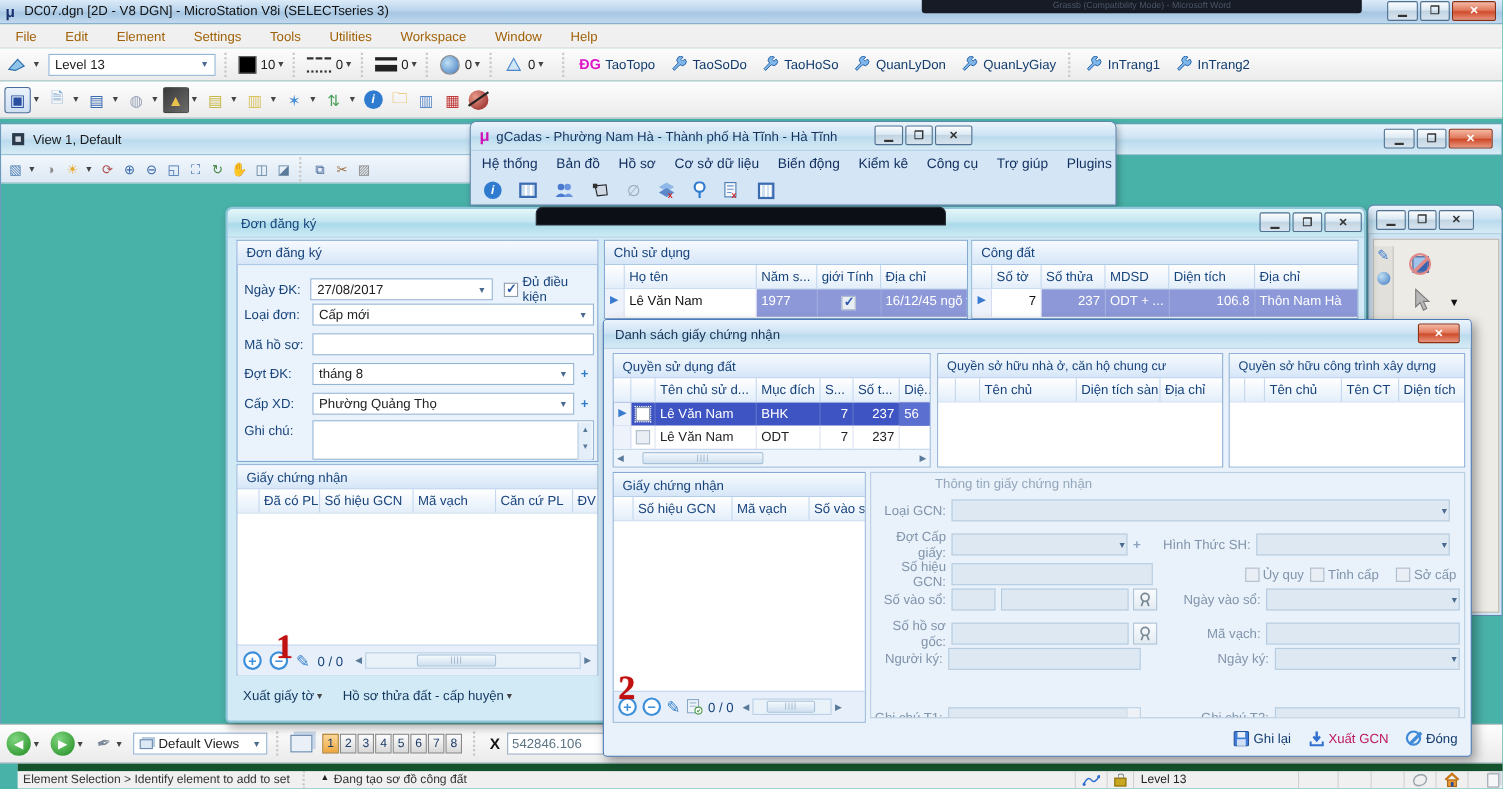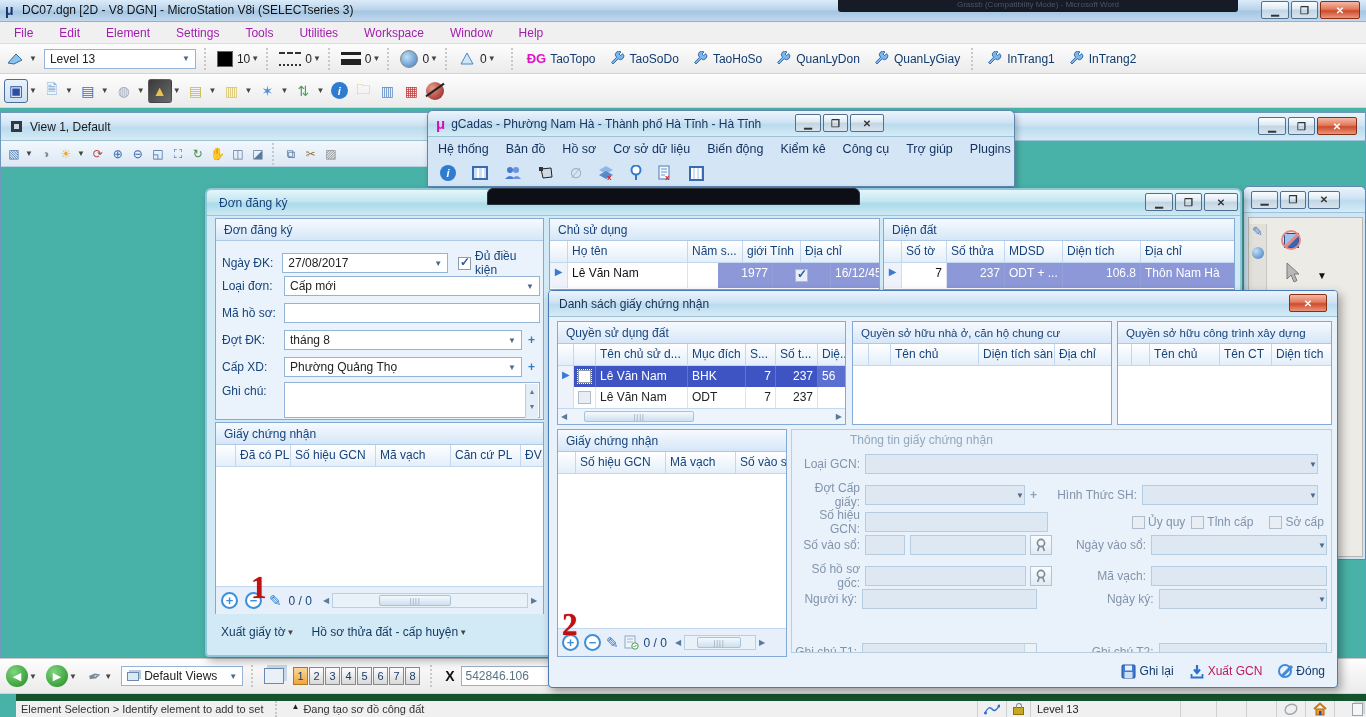--- a/index.html
+++ b/index.html
@@ -9,21 +9,21 @@
   .abs { position:absolute; }
   .flex { display:flex; align-items:center; }
   .navy { color:#17437b; }
   .gray { color:#8194ab; }
 
   
   .titlebar { left:0; top:0; width:1366px; height:22px;
     background:linear-gradient(180deg,#dcebf8,#b9d4ec 45%,#a6c6e2 55%,#c2d8ee); 
     border-bottom:1px solid #8fb0cf; }
   .menubar { left:0; top:22px; width:1366px; height:22px; background:#f0f0f0; border-bottom:1px solid #dcdcdc; }
-  .menubar span { margin-right:26px; color:#a21caf; }
+  .menubar span { margin-right:26px; color:#a16207; }
   .toolbar { background:linear-gradient(180deg,#fdfdfd,#ebebeb); border-bottom:1px solid #d5d5d5; }
   .sep { width:5px; height:22px; border-left:2px dotted #c8c8c8; margin:0 4px; }
   .tile { width:24px; height:24px; border:1px solid transparent; border-radius:3px;
           display:flex; align-items:center; justify-content:center; font-size:14px; }
   .caret { font-size:8px; color:#444; margin:0 3px 0 1px; }
 
   
   .winbtn { height:18px; border:1px solid #50718f; border-radius:2px; margin-left:2px;
     background:linear-gradient(180deg,#fbfdfe,#dce9f3 45%,#c2d4e2 50%,#d7e4ef);
     display:flex; align-items:center; justify-content:center; font-size:10px; color:#333; font-weight:bold; }
@@ -468,30 +468,30 @@
     <div class="thead">
       <div class="th" style="width:18px;"></div>
       <div class="th" style="width:120px;">Họ tên</div>
       <div class="th" style="width:55px;">Năm s...</div>
       <div class="th" style="width:58px;">giới Tính</div>
       <div class="th" style="flex:1;border-right:none;">Địa chỉ</div>
     </div>
     <div class="trow" style="height:25px;">
       <div class="td marker" style="width:18px;">▶</div>
       <div class="td" style="width:120px;background:#fff;color:#111;">Lê Văn Nam</div>
-      <div class="td peri" style="width:55px;text-align:right;margin-left:30px;">1977</div>
+      <div class="td peri" style="width:55px;">1977</div>
       <div class="td peri" style="width:58px;display:flex;justify-content:center;align-items:center;">
           <span class="cb on dis"></span>
         </div>
       <div class="td peri" style="flex:1;border-right:none;">16/12/45 ngõ tỉnh y</div>
     </div>
   </div>
 
   <div class="grp abs" style="left:676px;top:28px;width:352px;height:72px;">
-    <div class="ghdr">Diện đất</div>
+    <div class="ghdr">Công đất</div>
     <div class="thead">
       <div class="th" style="width:18px;"></div>
       <div class="th" style="width:45px;">Số tờ</div>
       <div class="th" style="width:58px;">Số thửa</div>
       <div class="th" style="width:58px;">MDSD</div>
       <div class="th" style="width:78px;">Diện tích</div>
       <div class="th" style="flex:1;border-right:none;">Địa chỉ</div>
     </div>
     <div class="trow" style="height:25px;">
       <div class="td marker" style="width:18px;">▶</div>

